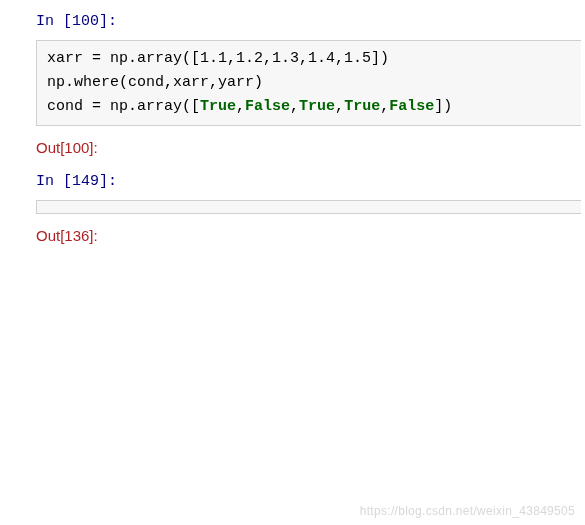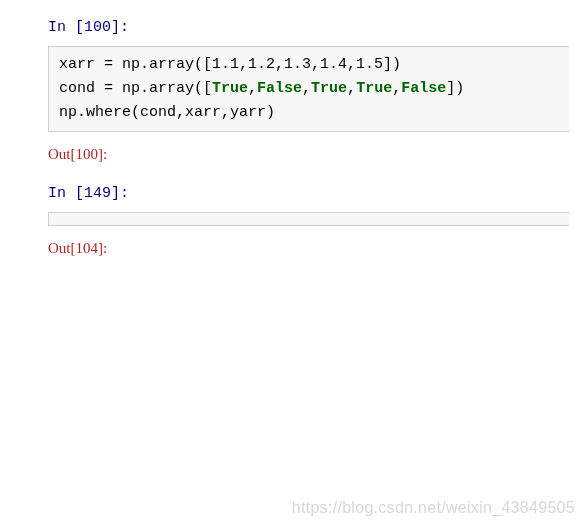--- a/index.html
+++ b/index.html
@@ -8,34 +8,34 @@
     background: #ffffff;
     font-family: "SimSun", "宋体", "Courier New", monospace;
     font-size: 15px;
     line-height: 1.6;
     width: 585px;
     height: 525px;
     overflow: hidden;
     position: relative;
   }
   .cell {
-    margin: 16px;
+    margin: 4px;
     padding: 0 0 0 32px;
   }
   .prompt {
     color: #000080;
     font-weight: normal;
     margin: 10px 0 6px 0;
     font-family: "SimSun", "Courier New", monospace;
   }
   .prompt-out {
     color: #8B0000;
     color: #b22222;
     margin: 10px 0 6px 0;
-    font-family: Liberation Serif, serif;
+    font-family: Liberation Sans, sans-serif;
   }
   .code-box {
     border: 1px solid #cfcfcf;
     background: #fafafa;
     background: #f7f7f7;
     padding: 6px 10px 6px 10px;
     margin: 0 0 0 0;
     border-right: none;
     white-space: pre;
     font-family: "SimSun", "Courier New", monospace;
@@ -46,34 +46,34 @@
     font-family: "SimSun", "Courier New", monospace;
     margin: 6px 0 18px 0;
     color: #000;
   }
   .kw-true { color: #006400; font-weight: bold; }
   .kw-false { color: #006400; font-weight: bold; }
   .watermark {
     position: absolute;
     right: 10px;
     bottom: 4px;
-    font-size: 16px;
+    font-size: 12px;
     color: #d8d8d8;
     font-family: Arial, sans-serif;
     letter-spacing: 0.3px;
   }
 </style>
 </head>
 <body>
 
 <div class="cell">
   <div class="prompt">In  [100]:</div>
-  <div class="code-box" id="code-0"><div>xarr = np.array([1.1,1.2,1.3,1.4,1.5])</div><div>cond = np.array([<span class="kw-true">True</span>,<span class="kw-false">False</span>,<span class="kw-true">True</span>,<span class="kw-true">True</span>,<span class="kw-false">False</span>])</div><div>np.where(cond,xarr,yarr)</div></div>
+  <div class="code-box" id="code-0"><div>xarr = np.array([1.1,1.2,1.3,1.4,1.5])</div><div>np.where(cond,xarr,yarr)</div><div>cond = np.array([<span class="kw-true">True</span>,<span class="kw-false">False</span>,<span class="kw-true">True</span>,<span class="kw-true">True</span>,<span class="kw-false">False</span>])</div></div>
   <div class="prompt-out">Out[100]:</div>
 </div>
 
 <div class="cell">
   <div class="prompt">In  [149]:</div>
   <div class="code-box" id="code-1"></div>
-  <div class="prompt-out">Out[104]:</div>
+  <div class="prompt-out">Out[136]:</div>
 </div>
 
 <div class="watermark">https://blog.csdn.net/weixin_43849505</div>
 
 </body></html>

